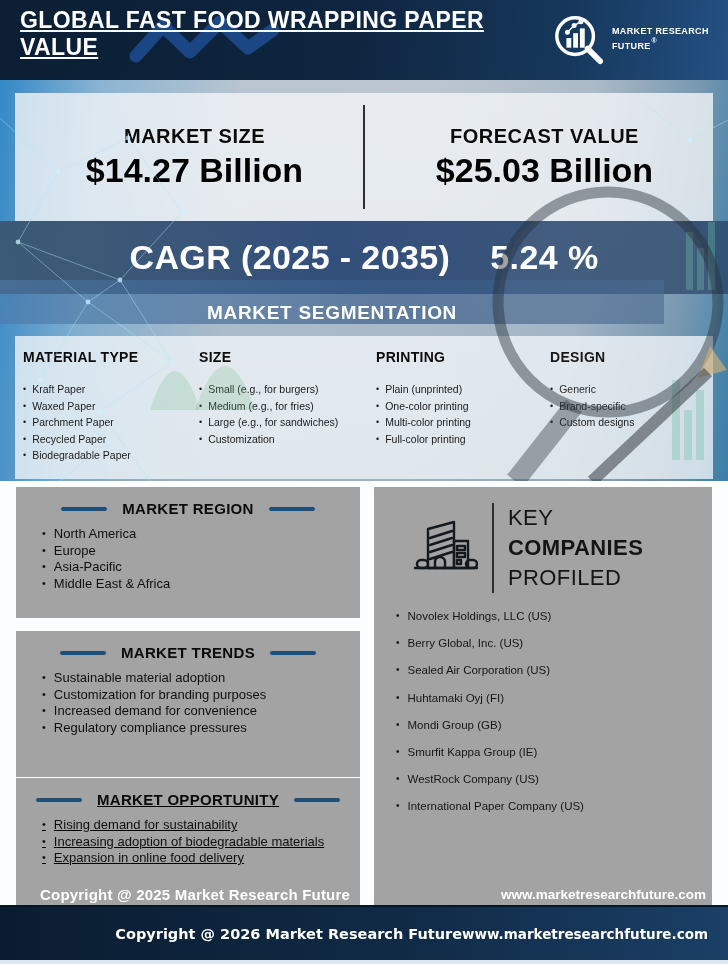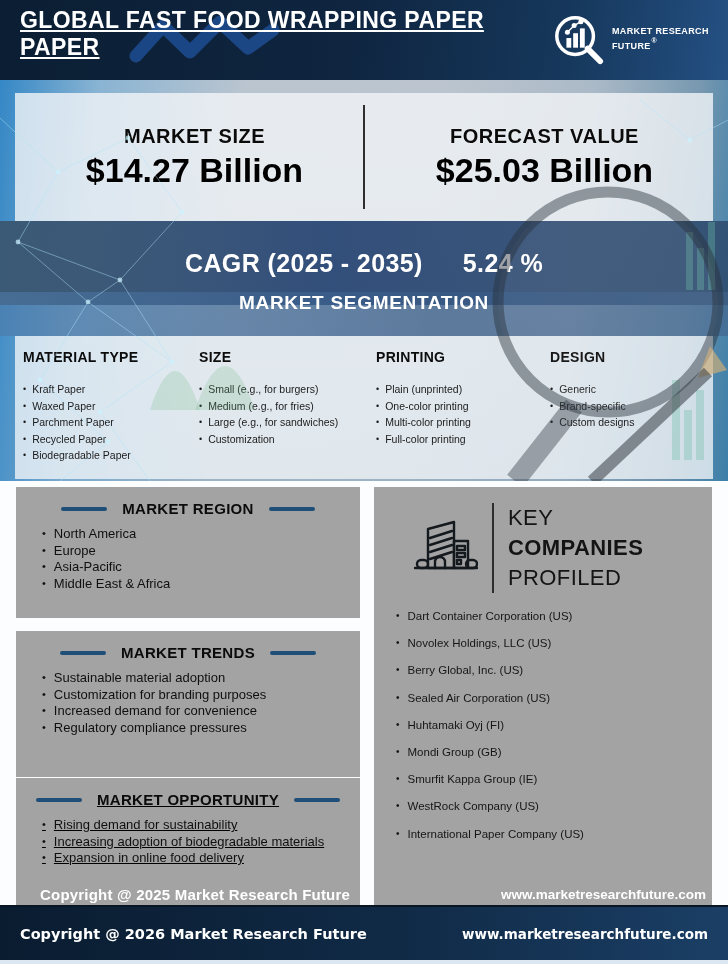--- a/index.html
+++ b/index.html
@@ -24,28 +24,28 @@
       linear-gradient(180deg,#bcc5cf 0%,#b0bdca 45%,#9db1c4 100%);}
   .deco{position:absolute;left:0;top:0;z-index:3;pointer-events:none;}
 
   .stats-box{position:absolute;left:15px;top:13px;width:698px;height:128px;z-index:2;
              background:rgba(242,245,248,.8);display:flex;align-items:stretch;}
   .stat{flex:1;display:flex;flex-direction:column;justify-content:center;align-items:center;gap:3px;padding-left:11px;}
   .stat-label{font-size:20px;font-weight:700;color:#0b0b0b;letter-spacing:.5px;text-shadow:0 0 2px rgba(255,255,255,.6);}
   .stat-value{font-size:34px;font-weight:700;color:#000;text-shadow:0 0 2px rgba(255,255,255,.5);}
   .stats-divider{width:2px;background:#2f2f2f;margin:12px 0;}
 
-  .cagr-band{position:absolute;left:0;top:141px;width:728px;height:84px;z-index:2;
+  .cagr-band{position:absolute;left:0;top:141px;width:728px;height:73px;z-index:2;
              background:linear-gradient(90deg,rgba(58,84,108,.9) 0%,rgba(33,64,112,.88) 45%,rgba(46,74,108,.86) 100%);
              display:flex;align-items:center;justify-content:center;gap:40px;
-             color:#fff;font-weight:700;font-size:25px;letter-spacing:.4px;}
-
-  .seg-band{position:absolute;left:0;top:212px;width:728px;height:44px;z-index:2;
+             color:#fff;font-weight:700;font-size:34px;letter-spacing:.4px;}
+
+  .seg-band{position:absolute;left:0;top:200px;width:664px;height:44px;z-index:2;
             background:linear-gradient(90deg,rgba(78,122,168,.6) 0%,rgba(56,92,136,.68) 60%,rgba(66,98,138,.62) 100%);
-            display:flex;align-items:flex-start;justify-content:center;
+            display:flex;align-items:flex-end;justify-content:center;
             color:#fff;font-weight:700;font-size:19px;letter-spacing:.7px;}
 
   .seg-panel{position:absolute;left:15px;top:256px;width:698px;height:143px;z-index:2;
              background:rgba(242,246,249,.78);}
   .seg-col{position:absolute;top:0;height:100%;}
   .seg-col.c0{left:8px;width:168px;}
   .seg-col.c1{left:184px;width:168px;}
   .seg-col.c2{left:361px;width:160px;}
   .seg-col.c3{left:535px;width:155px;}
   .seg-heading{margin:13px 0 0;font-size:14px;font-weight:700;color:#0c0c0c;letter-spacing:.3px;}
@@ -74,38 +74,38 @@
   .co-list li{margin-bottom:15.2px;}
   .co-list li::before{content:"•";margin-right:8px;font-size:10px;position:relative;top:-1px;}
 
   .wm-copyright{position:absolute;left:40px;top:405px;z-index:4;color:#fff;font-weight:700;font-size:15px;letter-spacing:.2px;}
   .wm-site{position:absolute;right:22px;top:406px;z-index:4;color:#fff;font-weight:700;font-size:13.5px;}
 
   
   .footer{position:absolute;left:0;top:905px;width:728px;height:55px;box-sizing:border-box;
           background:linear-gradient(90deg,#0a1c30 0%,#102a46 55%,#1b3f66 100%);
           border-top:2px solid #081523;
-          display:flex;align-items:center;justify-content:space-between;padding:0 20px;color:#fff;
+          display:flex;align-items:center;justify-content:flex-end;padding:0 20px;color:#fff;
           font-family:"DejaVu Sans",sans-serif;}
   .footer-copy{font-weight:700;font-size:14.5px;}
   .footer-site{font-weight:700;font-size:13.5px;}
   .bottom-strip{position:absolute;left:0;top:960px;width:728px;height:4px;background:#dce6f0;}
 </style>
 </head>
 <body>
 
 <div class="page">
 
   <header class="header">
     <svg class="zigzag" width="175" height="55" viewBox="0 0 175 55">
       <polyline points="8,42 35,12 62,38 92,8 120,34 145,16" fill="none" stroke="#1d4b8e" stroke-width="13" stroke-linecap="round" stroke-linejoin="round"></polyline>
     </svg>
     <h1 class="page-title">
       <span>GLOBAL FAST FOOD WRAPPING PAPER</span><br>
-      <span>PAPER</span>
+      <span>VALUE</span>
     </h1>
     <div class="brand">
       <svg width="54" height="54" viewBox="0 0 56 56">
         <circle cx="25" cy="25" r="19" fill="none" stroke="#ffffff" stroke-width="3.6"></circle>
         <line x1="38" y1="38" x2="51" y2="51" stroke="#ffffff" stroke-width="6" stroke-linecap="round"></line>
         <rect x="16" y="27" width="5" height="10" fill="#ffffff"></rect>
         <rect x="23" y="22" width="5" height="15" fill="#ffffff"></rect>
         <rect x="30" y="17" width="5" height="20" fill="#ffffff"></rect>
         <polyline points="17,21 24,14 31,10" fill="none" stroke="#ffffff" stroke-width="1.6"></polyline>
         <circle cx="17" cy="21" r="2.6" fill="#ffffff"></circle>
@@ -278,21 +278,20 @@
           <path d="M31,57 v-6 a5,5 0 0 1 10,0 v6"></path>
         </svg>
         <div class="co-divider"></div>
         <div class="co-titles">
           <div>KEY</div>
           <div class="bold">COMPANIES</div>
           <div>PROFILED</div>
         </div>
       </div>
       <ul class="co-list">
-        <li>Dart Container Corporation (US)</li>
         <li>Novolex Holdings, LLC (US)</li>
         <li>Berry Global, Inc. (US)</li>
         <li>Sealed Air Corporation (US)</li>
         <li>Huhtamaki Oyj (FI)</li>
         <li>Mondi Group (GB)</li>
         <li>Smurfit Kappa Group (IE)</li>
         <li>WestRock Company (US)</li>
         <li>International Paper Company (US)</li>
       </ul>
     </div>

